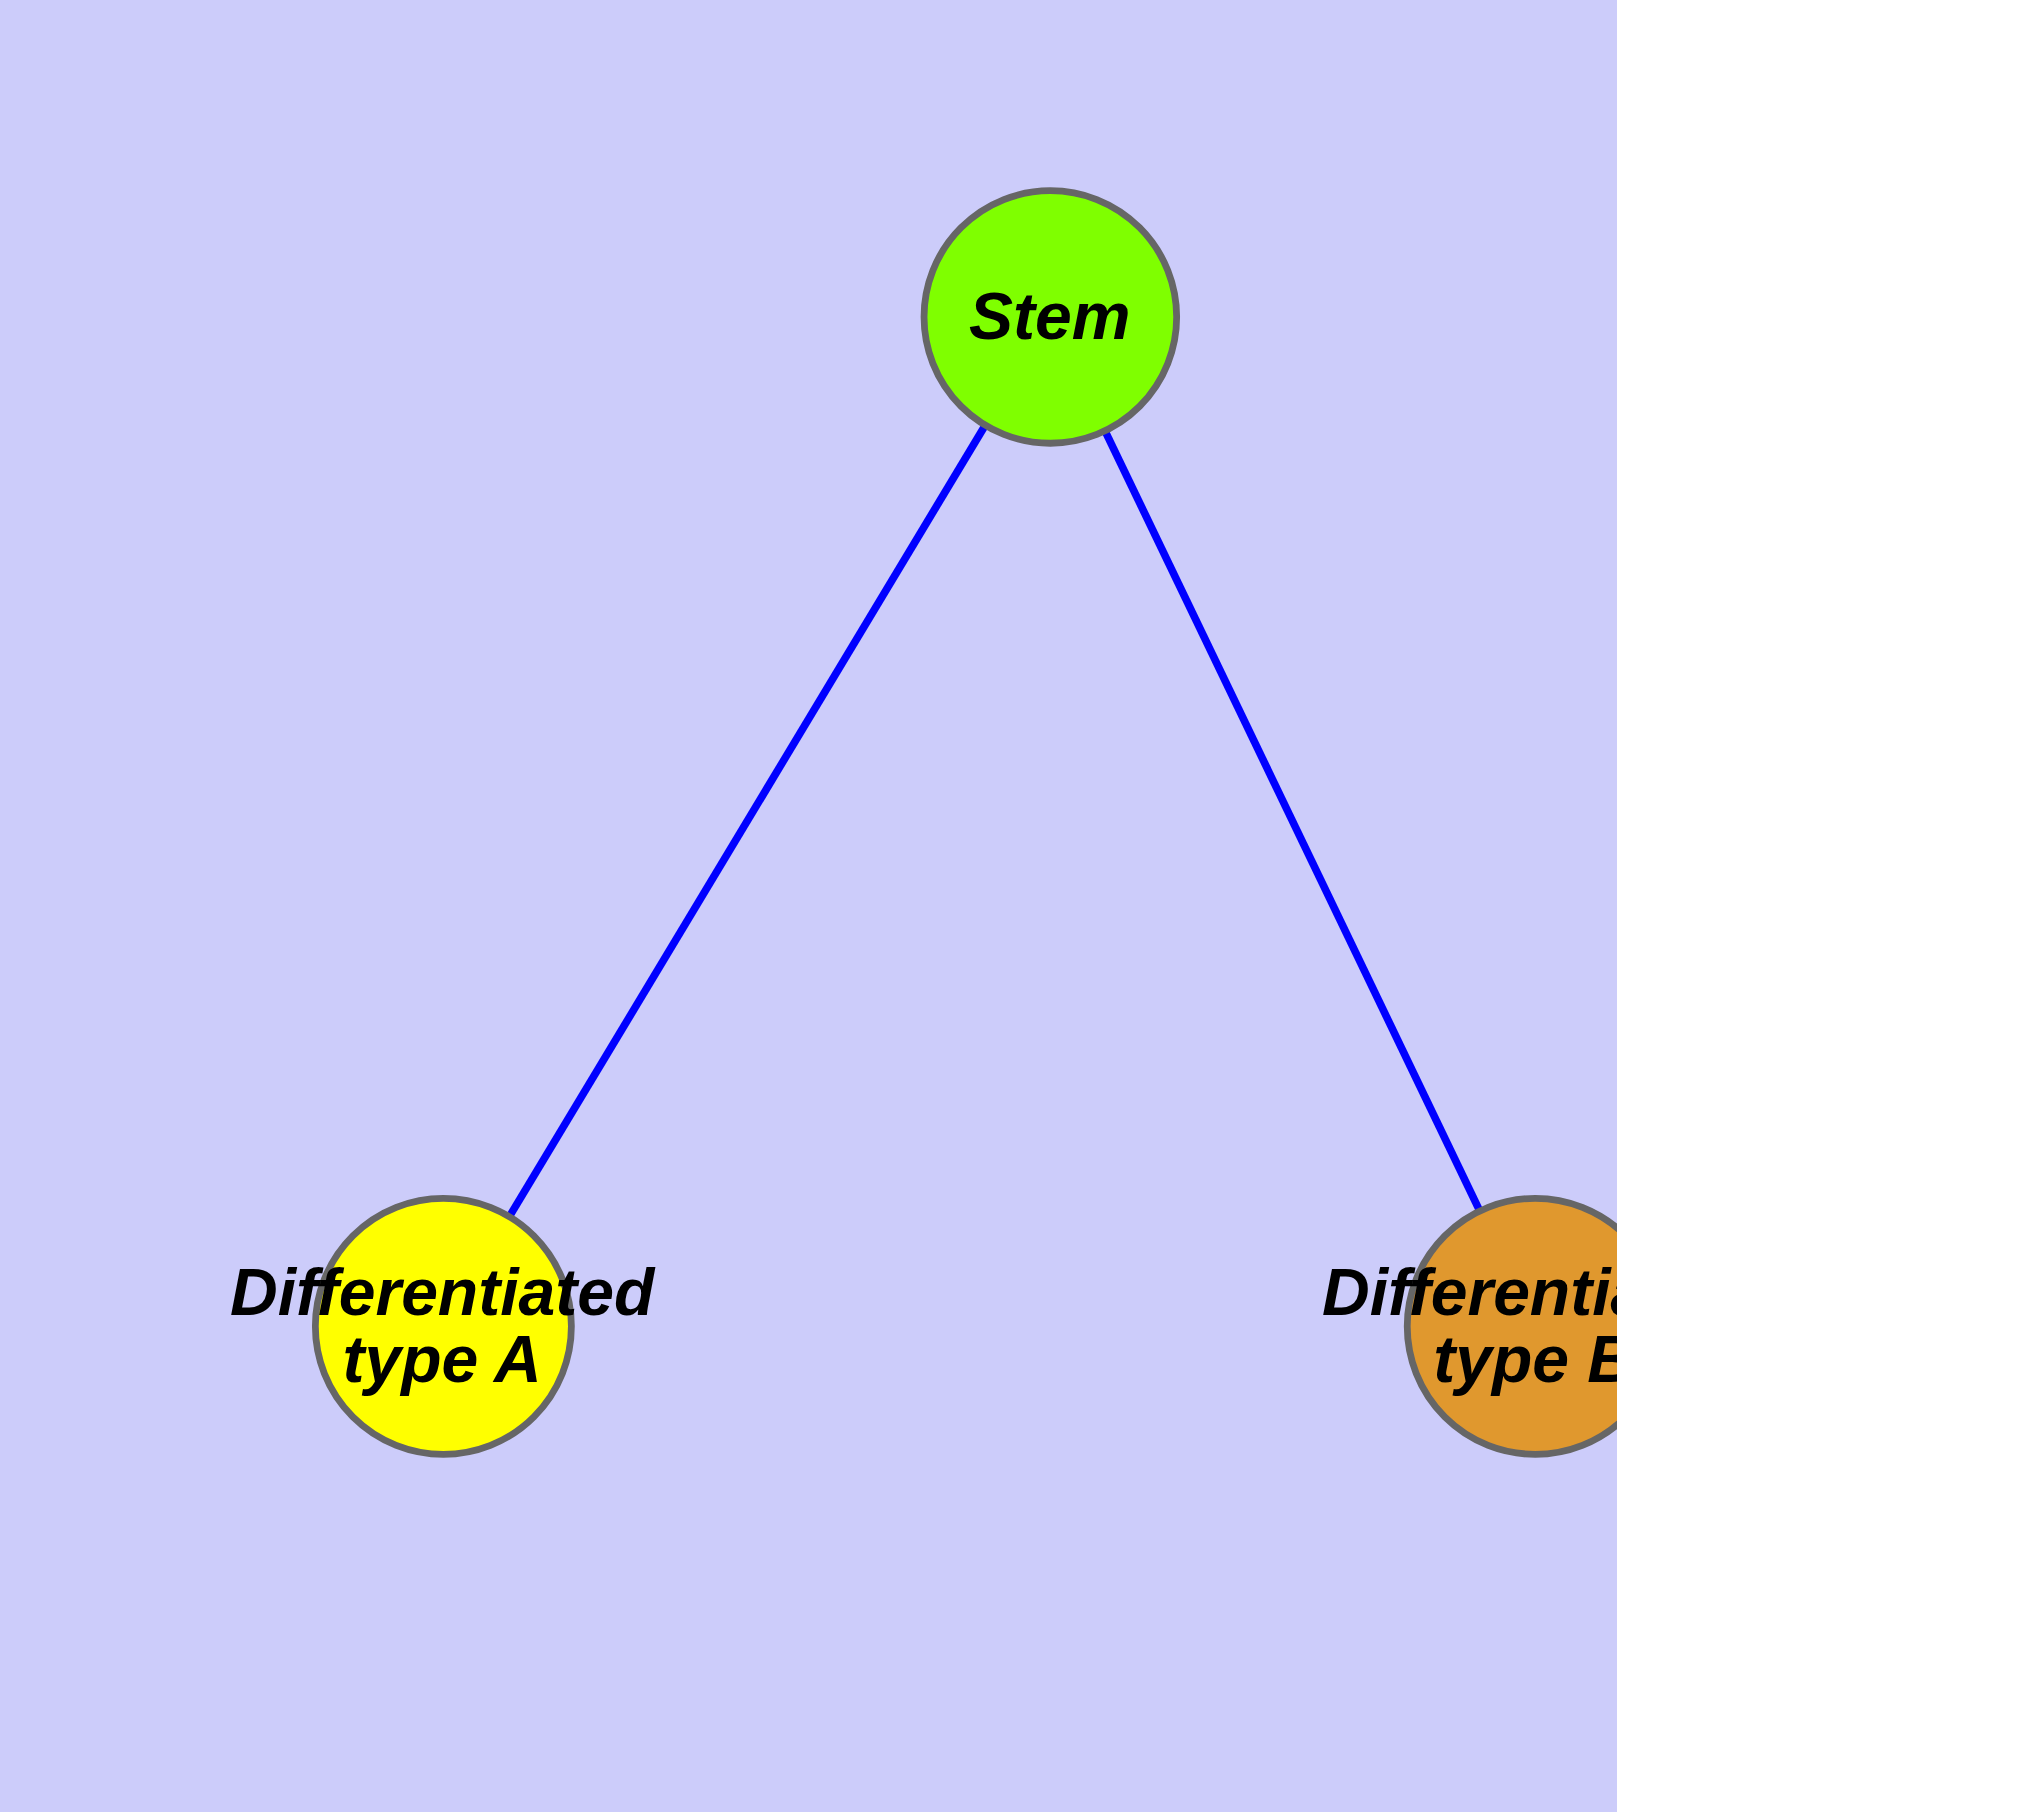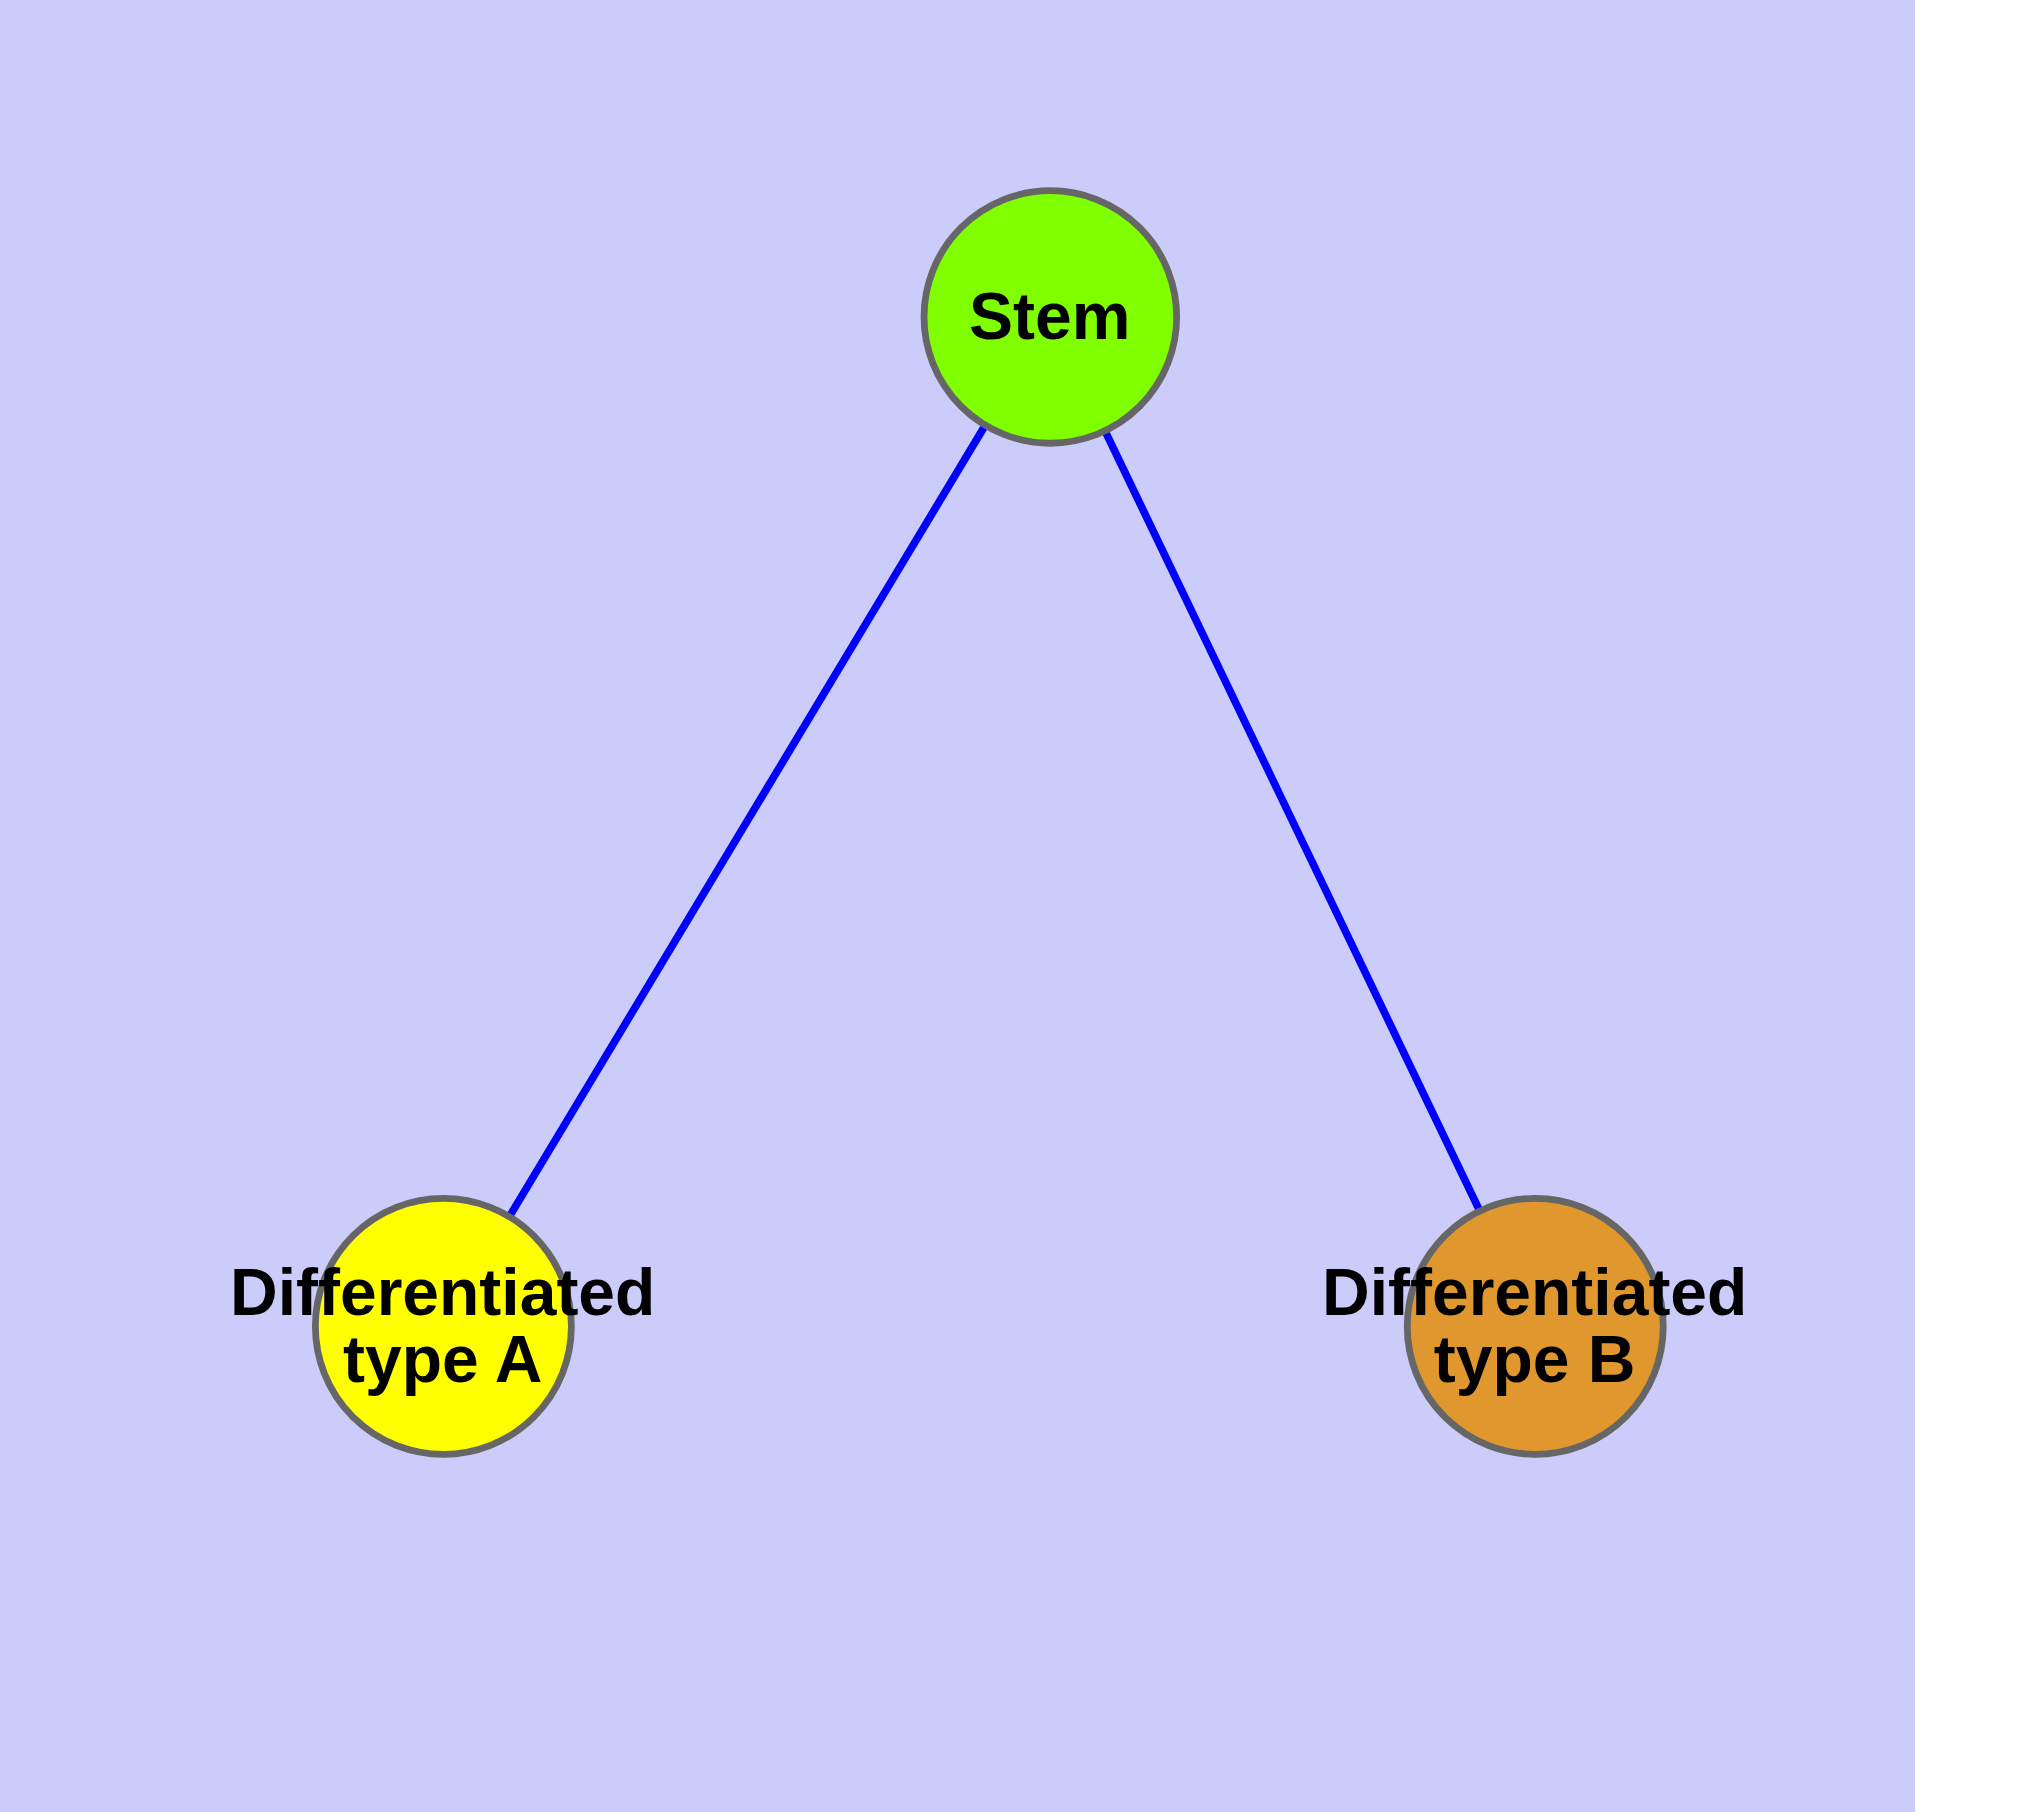--- a/index.html
+++ b/index.html
@@ -6,24 +6,25 @@
   html, body {
     margin: 0;
     padding: 0;
     background: #ffffff;
   }
   body {
     font-family: "Liberation Sans", "DejaVu Sans", sans-serif;
   }
   #canvas {
     position: relative;
-    width: 1915px;
+    width: 1617px;
     height: 1812px;
     overflow: hidden;
     background: #ccccfa;
+    font-style: italic;
   }
   #graph-svg {
     position: absolute;
     left: 0;
     top: 0;
     width: 2021px;
     height: 1812px;
     display: block;
   }
   .node-label {

